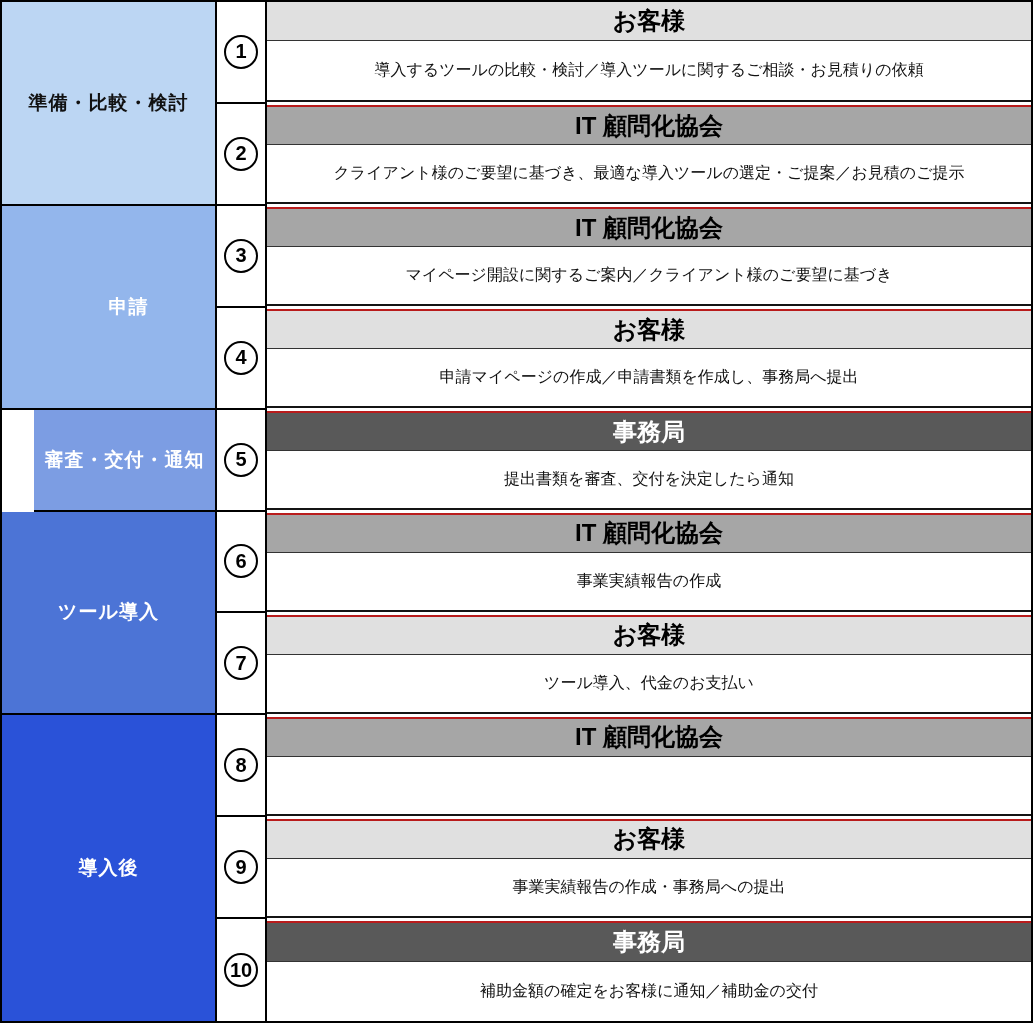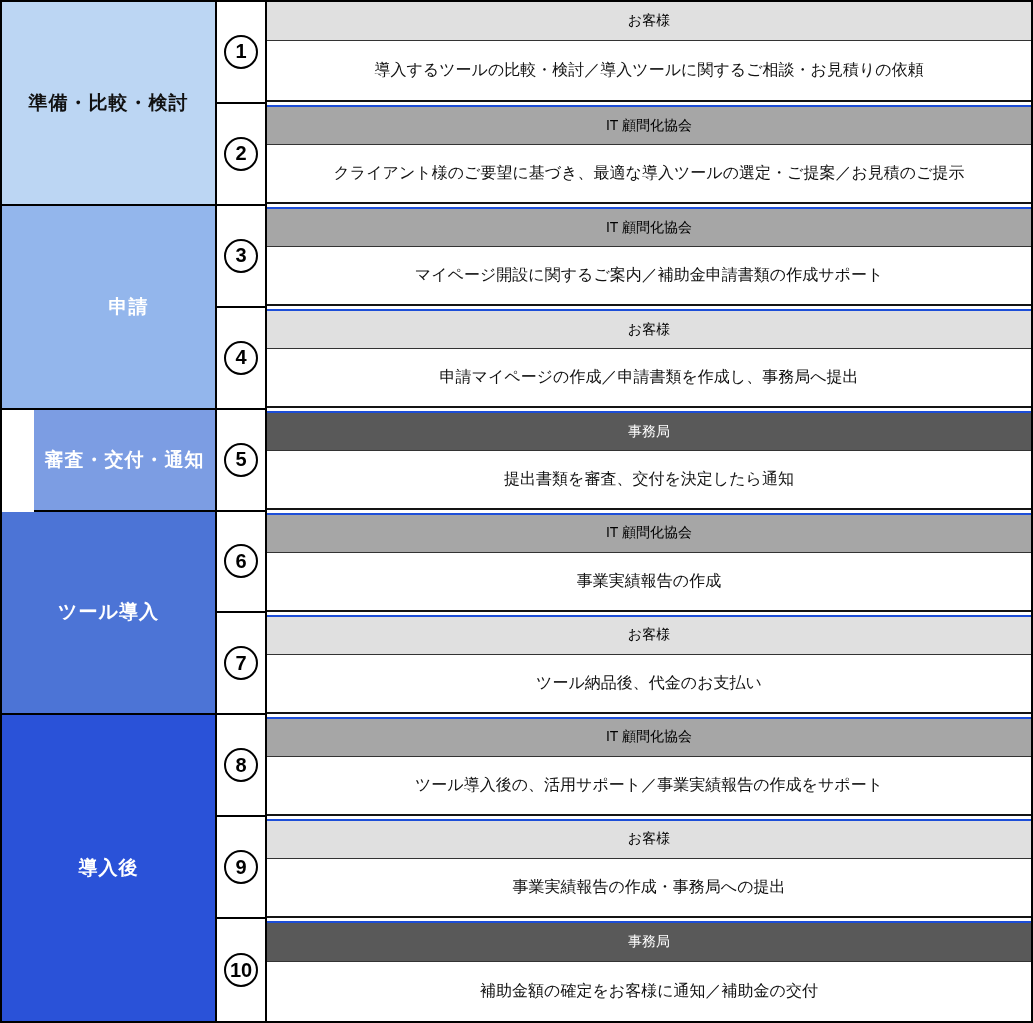--- a/index.html
+++ b/index.html
@@ -49,31 +49,31 @@
 
   
   .content-cell {
     grid-column: 3;
     display: flex; flex-direction: column;
     background: #fff;
   }
   .block {
     flex: 1;
     margin: 1.5px 0;
-    border-top: 2px solid #1d4ed8;
+    border-top: 2px solid #b91c1c;
     border-bottom: 2px solid #141414;
     display: flex; flex-direction: column;
   }
   .content-cell.first .block { margin-top: 0; border-top: none; }
   .content-cell.last  .block { margin-bottom: 0; border-bottom: none; }
   .actor-header {
     flex: 0 0 40%;
     border-bottom: 1.5px solid #333;
     display: flex; align-items: center; justify-content: center;
-    font-size: 14px; font-weight: normal;
+    font-size: 24px; font-weight: bold;
   }
   .desc {
     flex: 1;
     display: flex; align-items: center; justify-content: center;
     font-size: 16px; color: #111;
     text-align: center; padding: 4px 10px;
   }
 </style>
 </head>
 <body>
@@ -105,21 +105,21 @@
       <div class="desc">クライアント様のご要望に基づき、最適な導入ツールの選定・ご提案／お見積のご提示</div>
     </div>
   </div>
 
   <div class="num-cell">
     <span class="circle">3</span>
   </div>
   <div class="content-cell">
     <div class="block">
       <div class="actor-header" style="background-color: rgb(166, 166, 166); color: rgb(0, 0, 0);">IT 顧問化協会</div>
-      <div class="desc">マイページ開設に関するご案内／補助金申請書類の作成サポート</div>
+      <div class="desc">マイページ開設に関するご案内／クライアント様のご要望に基づき</div>
     </div>
   </div>
 
   <div class="num-cell">
     <span class="circle">4</span>
   </div>
   <div class="content-cell">
     <div class="block">
       <div class="actor-header" style="background-color: rgb(224, 224, 224); color: rgb(0, 0, 0);">お客様</div>
       <div class="desc">申請マイページの作成／申請書類を作成し、事務局へ提出</div>
@@ -145,31 +145,30 @@
       <div class="desc">事業実績報告の作成</div>
     </div>
   </div>
 
   <div class="num-cell">
     <span class="circle">7</span>
   </div>
   <div class="content-cell">
     <div class="block">
       <div class="actor-header" style="background-color: rgb(224, 224, 224); color: rgb(0, 0, 0);">お客様</div>
-      <div class="desc">ツール納品後、代金のお支払い</div>
+      <div class="desc">ツール導入、代金のお支払い</div>
     </div>
   </div>
 
   <div class="num-cell">
     <span class="circle">8</span>
   </div>
   <div class="content-cell">
     <div class="block">
       <div class="actor-header" style="background-color: rgb(166, 166, 166); color: rgb(0, 0, 0);">IT 顧問化協会</div>
-      <div class="desc">ツール導入後の、活用サポート／事業実績報告の作成をサポート</div>
     </div>
   </div>
 
   <div class="num-cell">
     <span class="circle">9</span>
   </div>
   <div class="content-cell">
     <div class="block">
       <div class="actor-header" style="background-color: rgb(224, 224, 224); color: rgb(0, 0, 0);">お客様</div>
       <div class="desc">事業実績報告の作成・事務局への提出</div>

